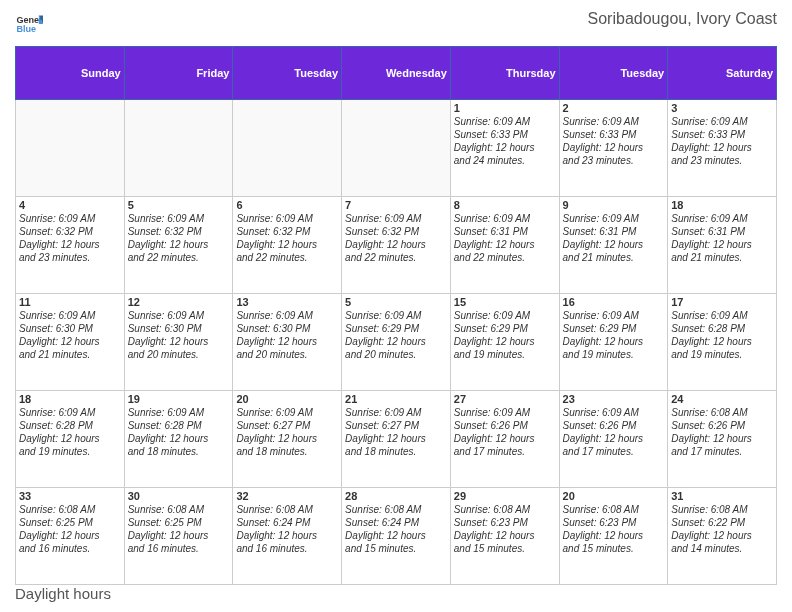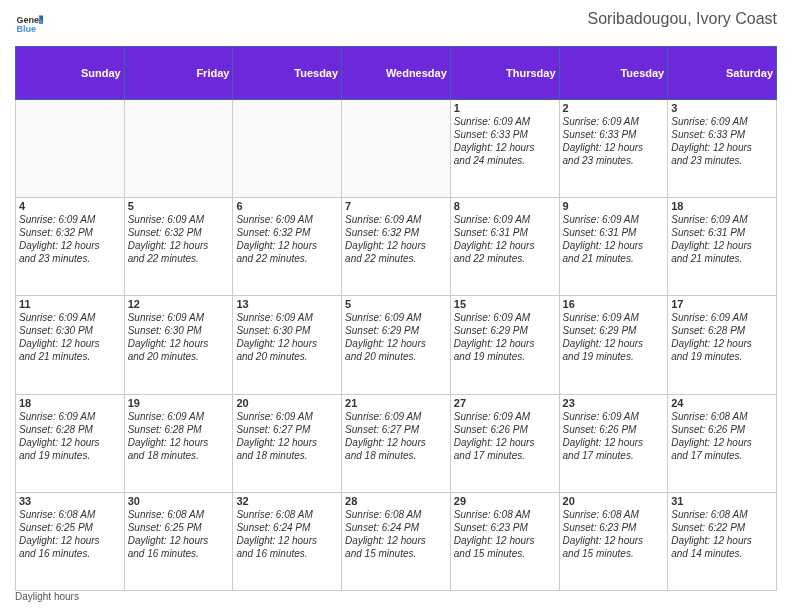--- a/index.html
+++ b/index.html
@@ -79,21 +79,21 @@
       color: #333;
       margin-bottom: 1px;
     }
     .day-info {
       font-size: 10px;
       color: #333;
       line-height: 1.3;
       font-style: italic;
     }
     .footer-note {
-      font-size: 10px;
+      font-size: 15px;
       color: #555;
       text-align: left;
     }
   </style>
 </head>
 <body>
 
 <div class="page">
   <div class="header">
     <div class="logo">

